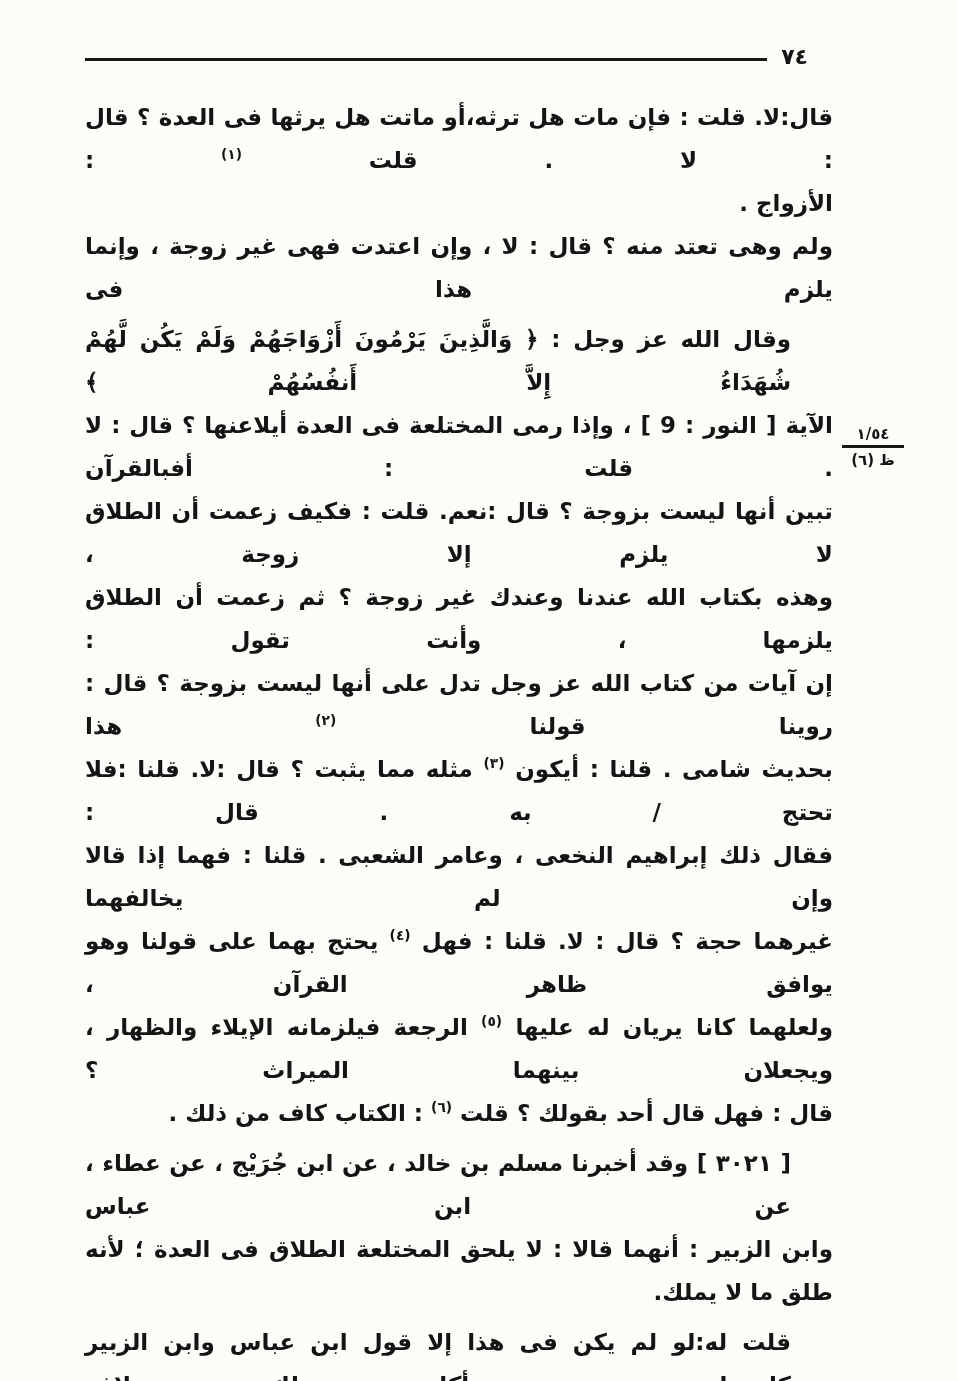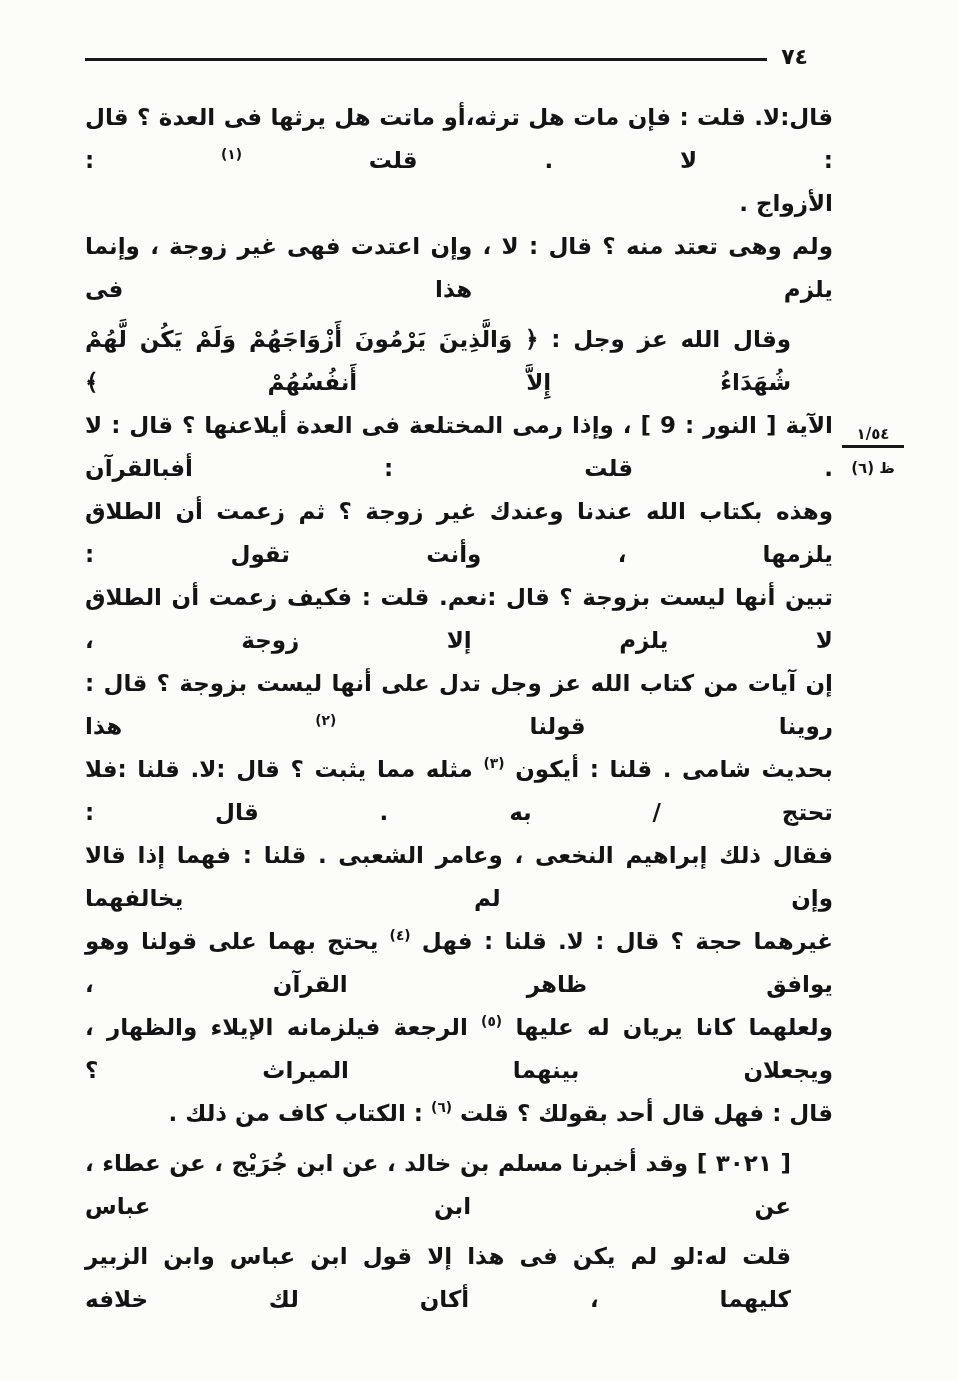--- a/index.html
+++ b/index.html
@@ -39,21 +39,21 @@
   .line.last{text-align-last:right;}
   .line.indent{padding-right:42px;}
   sup{font-size:0.60em;line-height:0;vertical-align:super;}
 
   
   .margin-note{
     position:absolute;top:424px;right:54px;width:62px;
     text-align:center;font-size:15px;line-height:21px;
   }
   .mn-top{display:block;border-bottom:3px solid #181818;padding-bottom:0;}
-  .mn-bottom{display:block;padding-top:10px;}
+  .mn-bottom{display:block;padding-top:2px;}
 </style>
 </head>
 <body>
 
 <div class="page">
 
   <div class="header">
     <span class="pnum">٧٤</span>
     <span class="hrule"></span>
   </div>
@@ -67,32 +67,33 @@
 
     <div class="para">
       <div class="line sup-markers">قال:لا. قلت : فإن مات هل ترثه،أو ماتت هل يرثها فى العدة ؟ قال : لا . قلت <sup>(١)</sup> :</div>
       <div class="line last sup-markers">الأزواج .</div>
       <div class="line sup-markers">ولم وهى تعتد منه ؟ قال : لا ، وإن اعتدت فهى غير زوجة ، وإنما يلزم هذا فى</div>
     </div>
 
     <div class="para">
       <div class="line indent sup-markers">وقال الله عز وجل : ﴿ وَالَّذِينَ يَرْمُونَ أَزْوَاجَهُمْ وَلَمْ يَكُن لَّهُمْ شُهَدَاءُ إِلاَّ أَنفُسُهُمْ ﴾</div>
       <div class="line sup-markers">الآية [ النور : 9 ] ، وإذا رمى المختلعة فى العدة أيلاعنها ؟ قال : لا . قلت : أفبالقرآن</div>
+      <div class="line sup-markers">تبين أنها ليست بزوجة ؟ قال :نعم. قلت : فكيف زعمت أن الطلاق لا يلزم إلا زوجة ،</div>
       <div class="line sup-markers">وهذه بكتاب الله عندنا وعندك غير زوجة ؟ ثم زعمت أن الطلاق يلزمها ، وأنت تقول :</div>
-      <div class="line sup-markers">تبين أنها ليست بزوجة ؟ قال :نعم. قلت : فكيف زعمت أن الطلاق لا يلزم إلا زوجة ،</div>
       <div class="line sup-markers">إن آيات من كتاب الله عز وجل تدل على أنها ليست بزوجة ؟ قال : روينا قولنا <sup>(٢)</sup> هذا</div>
       <div class="line sup-markers">بحديث شامى . قلنا : أيكون <sup>(٣)</sup> مثله مما يثبت ؟ قال :لا. قلنا :فلا تحتج / به . قال :</div>
       <div class="line sup-markers">فقال ذلك إبراهيم النخعى ، وعامر الشعبى . قلنا : فهما إذا قالا وإن لم يخالفهما</div>
       <div class="line sup-markers">غيرهما حجة ؟ قال : لا. قلنا : فهل <sup>(٤)</sup> يحتج بهما على قولنا وهو يوافق ظاهر القرآن ،</div>
       <div class="line sup-markers">ولعلهما كانا يريان له عليها <sup>(٥)</sup> الرجعة فيلزمانه الإيلاء والظهار ، ويجعلان بينهما الميراث ؟</div>
       <div class="line last sup-markers">قال : فهل قال أحد بقولك ؟ قلت <sup>(٦)</sup> : الكتاب كاف من ذلك .</div>
     </div>
 
     <div class="para">
       <div class="line indent sup-markers">[ ٣٠٢١ ] وقد أخبرنا مسلم بن خالد ، عن ابن جُرَيْج ، عن عطاء ، عن ابن عباس</div>
+      <div class="line last sup-markers">وابن الزبير : أنهما قالا : لا يلحق المختلعة الطلاق فى العدة ؛ لأنه طلق ما لا يملك.</div>
     </div>
 
     <div class="para">
       <div class="line indent sup-markers">قلت له:لو لم يكن فى هذا إلا قول ابن عباس وابن الزبير كليهما ، أكان لك خلافه</div>
 
     </div>
 
   </div>
 
 </div>

